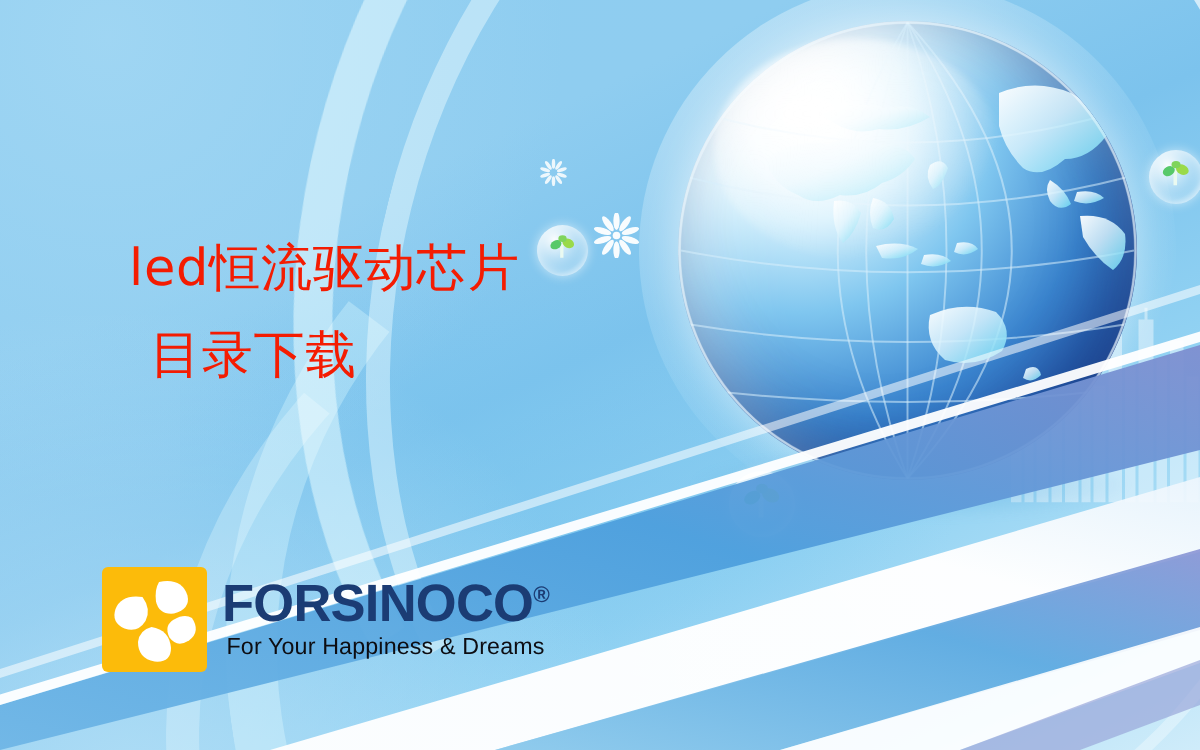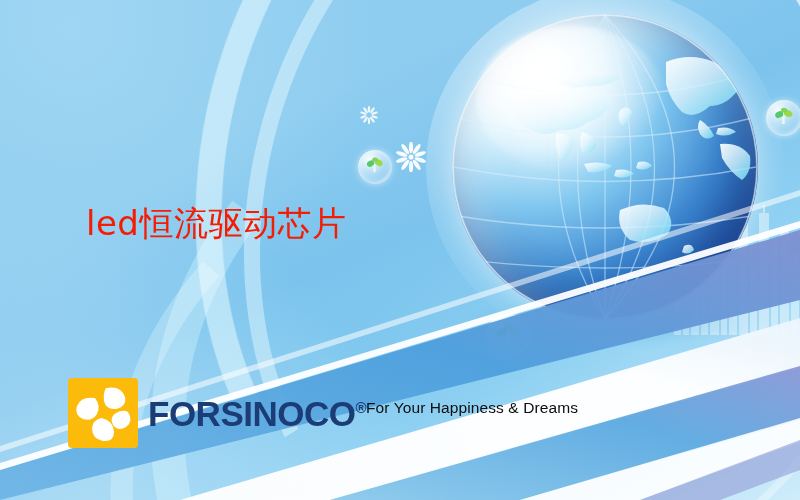--- a/index.html
+++ b/index.html
@@ -181,21 +181,21 @@
     z-index: 6;
   }
   .headline-line {
     color: #f41c02;
     font-size: 34px;
     line-height: 1;
     letter-spacing: .5px;
     white-space: nowrap;
     font-family: "DejaVu Sans", "Liberation Sans", sans-serif;
   }
-  .headline-line.l1 { margin-bottom: 24px; margin-top: 44px; }
+  .headline-line.l1 { margin-bottom: 24px; }
   .headline-line.l2 { padding-left: 14px; }
 
   
   .logo {
     position: absolute;
     left: 68px;
     top: 378px;
     z-index: 6;
     display: flex;
     align-items: center;
@@ -203,21 +203,21 @@
   }
   .logo-mark {
     width: 70px;
     height: 70px;
     border-radius: 4px;
     background: #fcbb0a;
     position: relative;
     flex: 0 0 auto;
   }
   .logo-mark svg { position: absolute; inset: 0; }
-  .logo-text { display: flex; flex-direction: row; justify-content: center; }
+  .logo-text { display: flex; flex-direction: column; justify-content: center; }
   .logo-wordmark {
     font-size: 35px;
     font-weight: bold;
     color: #1b3c74;
     letter-spacing: -0.5px;
     line-height: 1;
     position: relative;
     white-space: nowrap;
     font-family: "Liberation Sans", sans-serif;
   }
@@ -493,20 +493,21 @@
       <path d="M330 500 L800 366 L800 420 L520 500 Z" fill="url(#bandBlue2)" opacity="0.9"></path>
 
       <path d="M520 500 L800 418 L800 442 L640 500 Z" fill="#ffffff" opacity="0.9"></path>
 
       <path d="M640 500 L800 440 L800 470 L720 500 Z" fill="#9aa6da" opacity="0.7"></path>
     </svg>
   </div>
 
   <div class="headline">
     <div class="headline-line l1">led恒流驱动芯片</div>
+    <div class="headline-line l2">目录下载</div>
   </div>
 
   <div class="logo">
     <div class="logo-mark">
       <svg viewBox="0 0 70 70" width="70" height="70" aria-hidden="true">
         <g fill="#ffffff">
 
           <path d="M38 10 Q53 7 57 19 Q59 28 48 31 Q38 32 36 23 Q35 15 38 10 Z"></path>
 
           <path d="M60 34 Q66 43 58 49 Q50 54 45 47 Q41 39 48 35 Q55 31 60 34 Z"></path>

